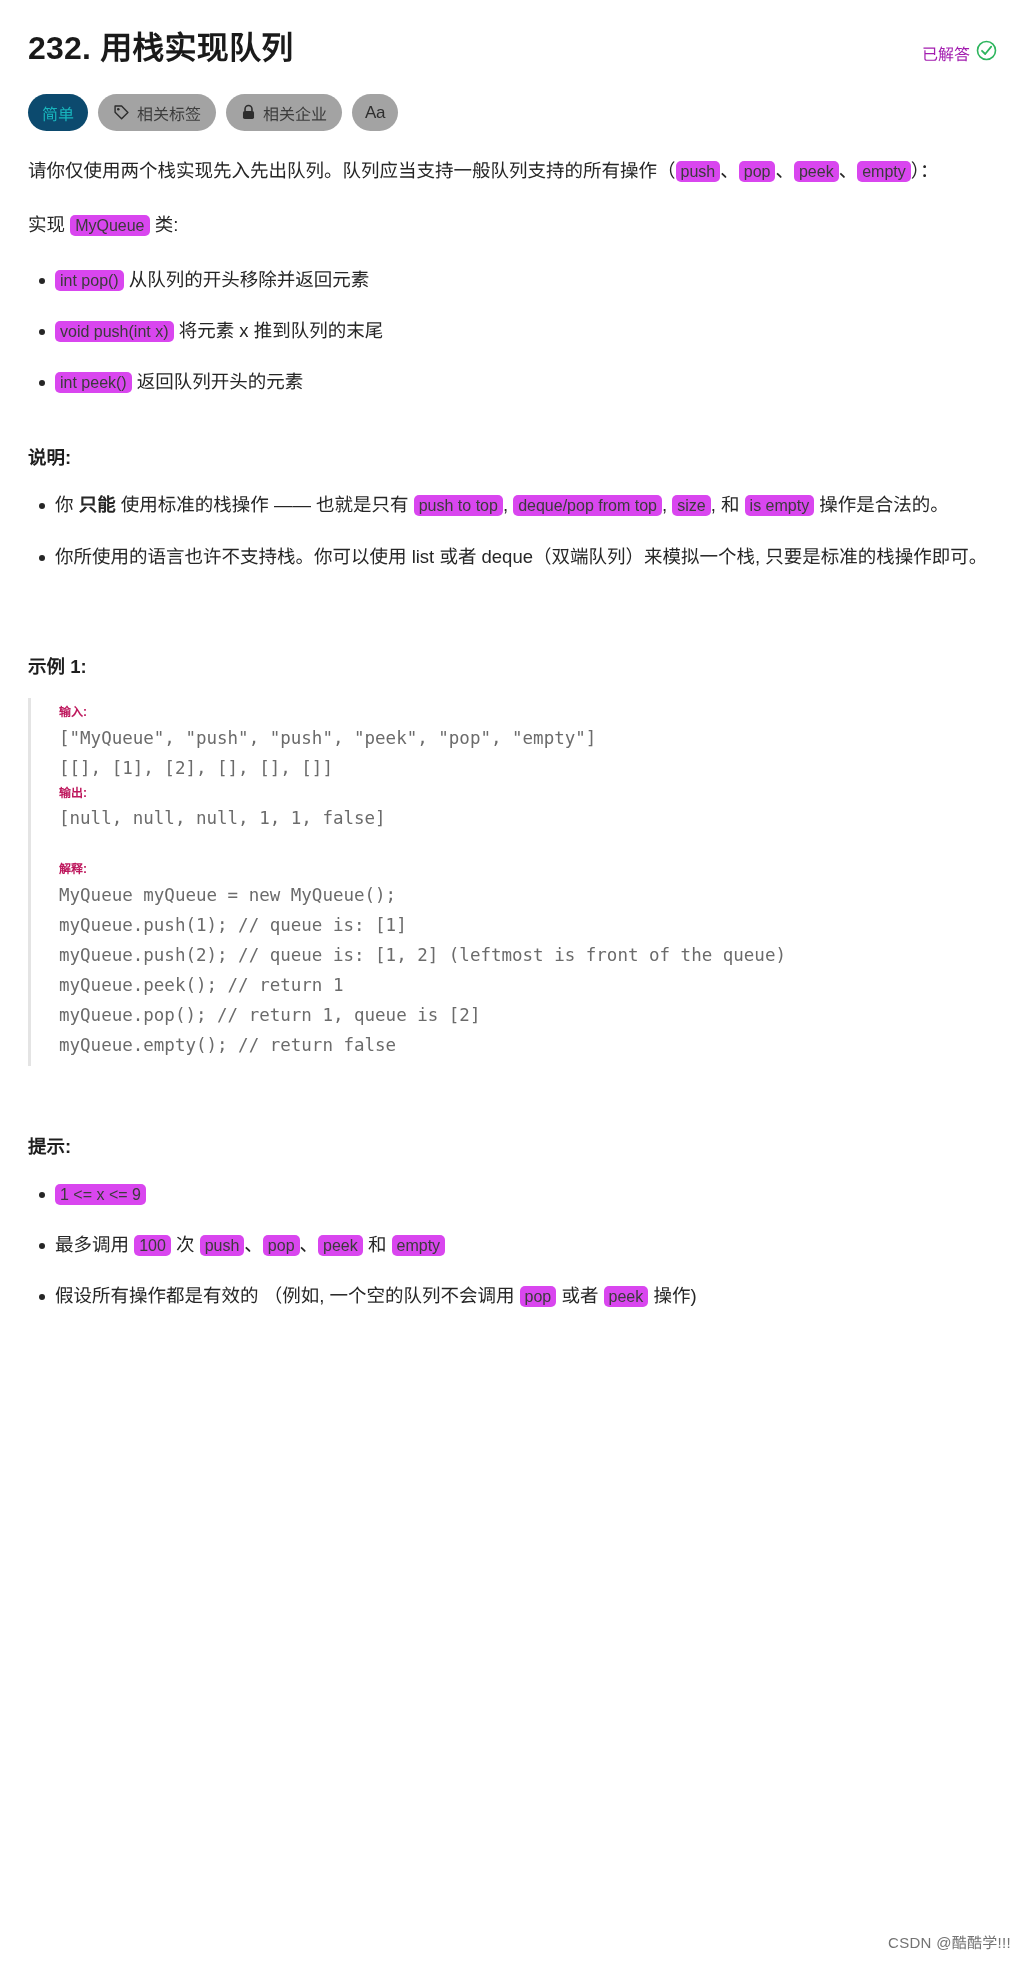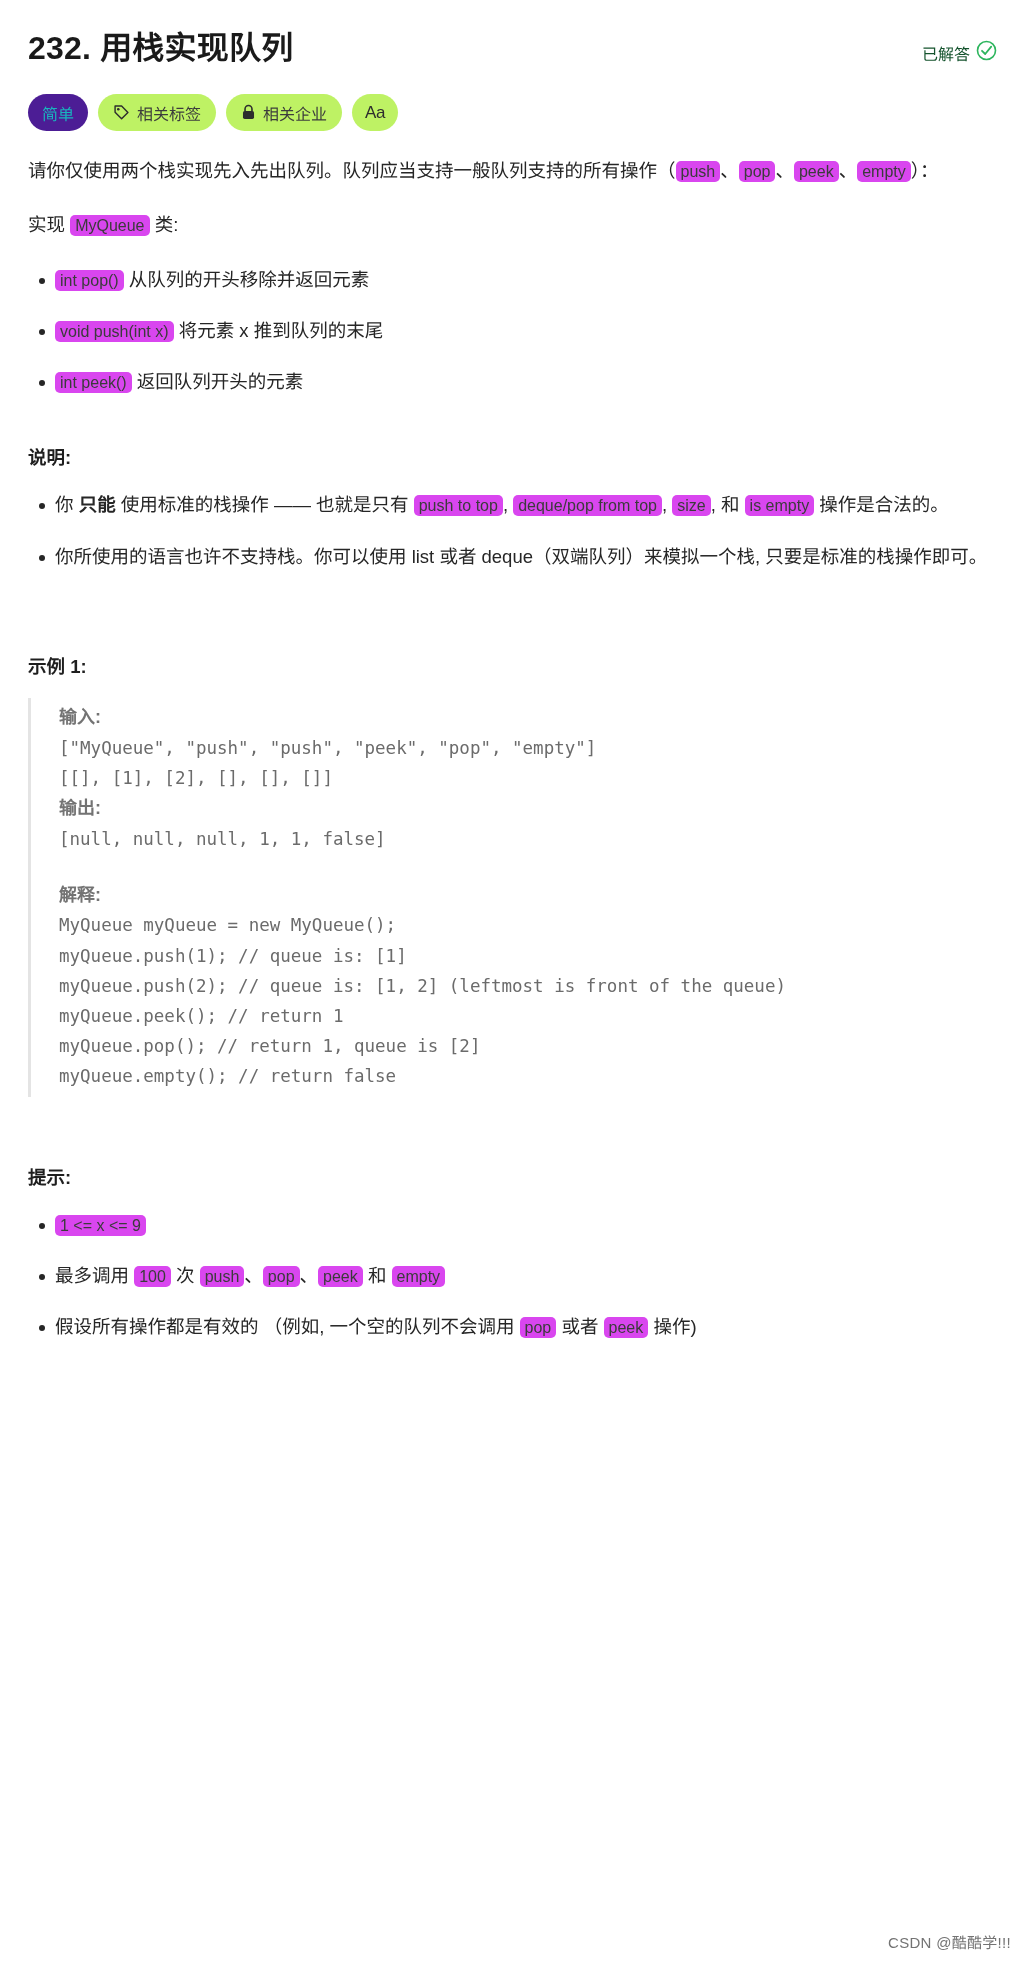--- a/index.html
+++ b/index.html
@@ -35,48 +35,48 @@
     line-height: 1.25;
     letter-spacing: 0.2px;
     color: #1a1a1a;
     margin: 0;
     padding-top: 2px;
   }
   .solved {
     display: flex;
     align-items: flex-end;
     gap: 6px;
-    color: #14532d;
+    color: #a21caf;
     font-size: 16px;
     padding-top: 14px;
     white-space: nowrap;
   }
   .check-icon { display: block; }
   
   .badge-row {
     display: flex;
     align-items: center;
     gap: 10px;
     margin-top: 26px;
   }
   .badge {
     display: inline-flex;
     align-items: center;
     gap: 7px;
     height: 37px;
     padding: 0 15px;
     border-radius: 19px;
-    background: #bef264;
+    background: #a3a3a3;
     font-size: 16px;
     color: #3c3c3c;
     box-sizing: border-box;
     cursor: pointer;
     user-select: none;
   }
-  .badge.difficulty { color: #18b5bd; background: #4c1d95; padding: 0 14px; }
+  .badge.difficulty { color: #18b5bd; background: #0c4a6e; padding: 0 14px; }
   .badge.icon-only { padding: 0 13px; }
   .badge svg { display: block; flex: none; }
   .aa-glyph {
     font-size: 17px;
     letter-spacing: -0.5px;
     font-weight: 500;
     color: #2d2d2d;
   }
   
   .content { margin-top: 24px; }
@@ -125,23 +125,23 @@
     color: #1f1f1f;
   }
   .gap-lg { height: 56px; }
   
   .example-block {
     border-left: 3px solid #e4e4e4;
     padding: 4px 0 6px 28px;
     margin: 0 0 10px 0;
   }
   .example-block .lbl {
-    font-size: 18px;
+    font-size: 12px;
     font-weight: 700;
-    color: #737373;
+    color: #be185d;
     line-height: 1.7;
     margin: 0;
   }
   .example-block pre {
     font-family: "DejaVu Sans Mono", "Liberation Mono", monospace;
     font-size: 17.5px;
     line-height: 1.72;
     color: #6b6b6b;
     margin: 0;
     white-space: pre-wrap;

